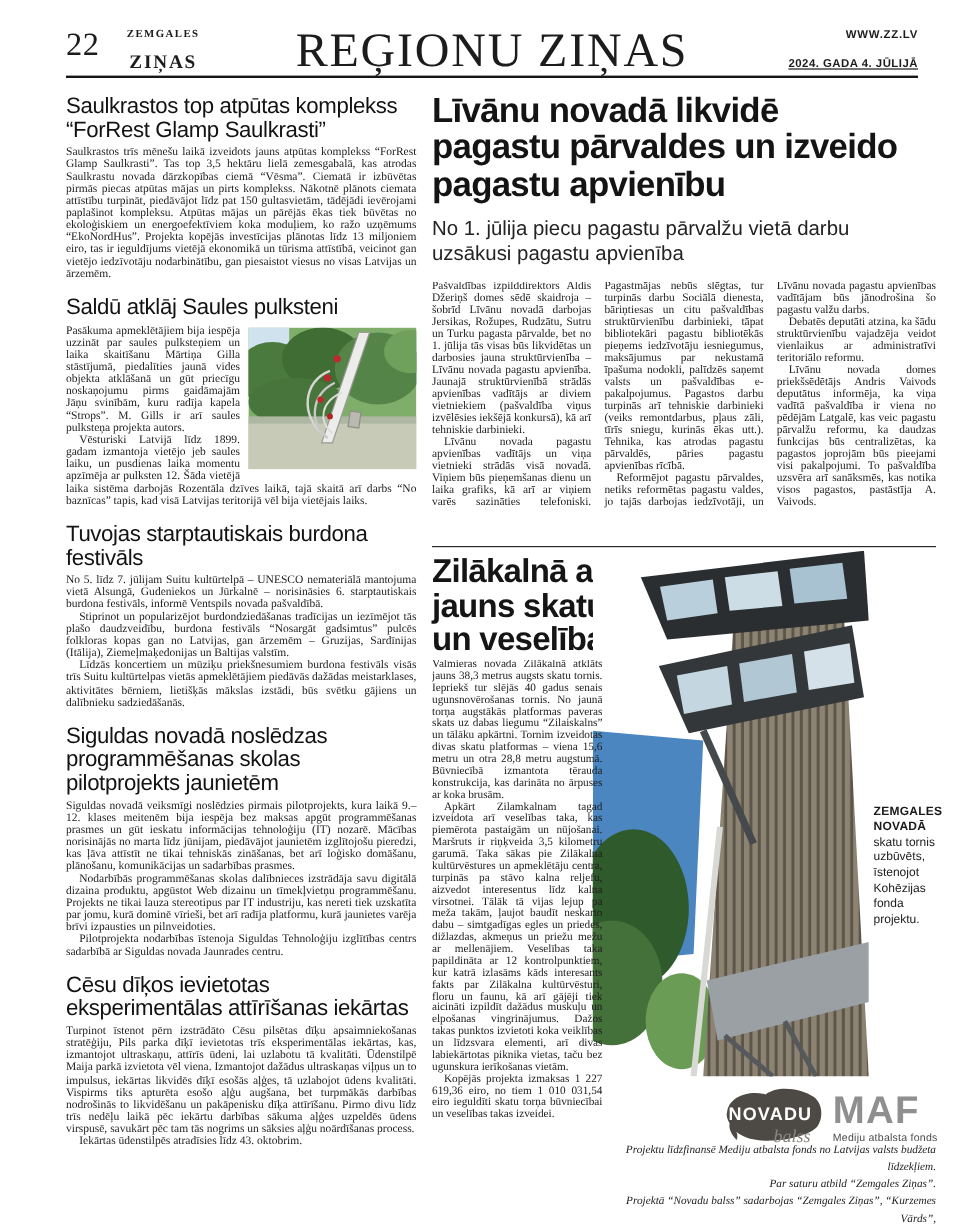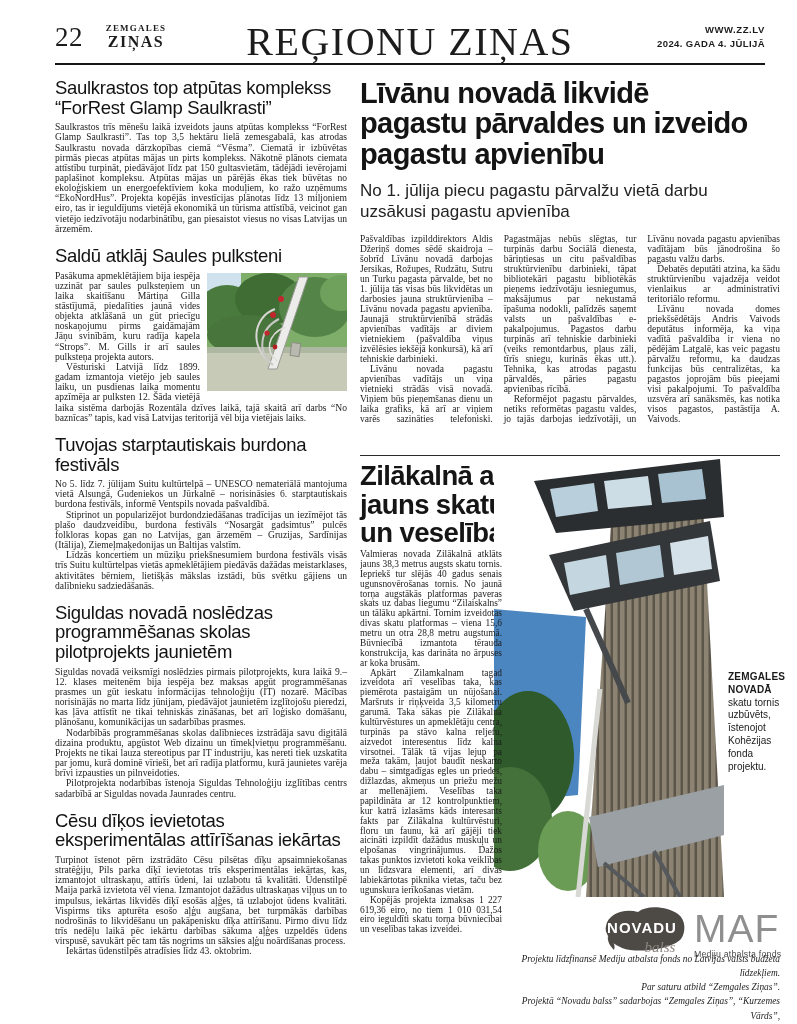--- a/index.html
+++ b/index.html
@@ -5,27 +5,27 @@
   * { margin:0; padding:0; box-sizing:border-box; }
   html,body { width:797px; height:1024px; background:#fff; overflow:hidden; }
   body { position:relative; font-family:"Liberation Serif", serif; color:#1c1c1c;
          -webkit-font-smoothing:antialiased; }
 
   
   .hdr { position:absolute; left:55px; top:16px; width:710px; height:44px; }
   .pagenum { position:absolute; left:0; top:6px; font-size:27px; letter-spacing:.5px; }
   .brand { position:absolute; left:45px; top:8px; width:72px; text-align:center; line-height:1; }
   .brand-top { font-size:9px; font-weight:bold; letter-spacing:1.2px; }
-  .brand-bottom { font-size:16px; font-weight:bold; letter-spacing:1.5px; margin-top:1px; }
+  .brand-bottom { font-size:16px; font-weight:bold; letter-spacing:1.5px; margin-top:12px; }
   .section { position:absolute; left:0; right:0; top:2px; text-align:center;
              font-size:40px; letter-spacing:1.5px; }
   .hdr-right { position:absolute; right:0; top:8px; text-align:right;
                font-family:"Liberation Sans", sans-serif; }
   .site { font-size:9.5px; font-weight:bold; letter-spacing:.6px; }
-  .date { font-size:9.5px; font-weight:bold; letter-spacing:.4px; margin-top:3px; }
+  .date { font-size:9.5px; font-weight:bold; letter-spacing:.4px; margin-top:13px;text-decoration:underline; }
   .hdr-rule { position:absolute; left:55px; top:63px; width:710px; border-top:2px solid #161616; }
 
   
   .left-col { position:absolute; left:55px; top:70px; width:292px; }
   .left-col h2 { font-family:"Liberation Sans", sans-serif; font-weight:400;
                  font-size:18.5px; line-height:1.06; letter-spacing:-0.3px;
                  color:#121212; margin:12px 0 5px; }
   .left-col article:first-child h2 { margin-top:8px; }
   .left-col p { font-size:9.6px; line-height:1.06; text-align:justify; }
   .left-col p + p { text-indent:11px; }
@@ -49,22 +49,22 @@
   .tower { position:absolute; left:134px; top:3px; width:230px; height:438px; }
   .fbody { position:absolute; left:0; top:94px; width:142px; height:468px;
            font-size:9.4px; line-height:1.05; text-align:justify; overflow:hidden; }
   .fbody p + p { text-indent:10px; }
   .fside { position:absolute; left:368px; top:215px; width:54px;
            font-family:"Liberation Sans", sans-serif; font-size:10px; line-height:1.28;
            color:#1a1a1a; }
   .fside-b { font-weight:700; letter-spacing:.2px; }
   .novadu { position:absolute; left:238px; top:446px; width:90px; height:58px; }
   .maf { position:absolute; left:334px; top:455px; width:88px; text-align:left; }
-  .maf-abbr { font-family:"Liberation Sans", sans-serif; font-size:39px; line-height:.9;
-              color:#8f8f8f; letter-spacing:1px; }
+  .maf-abbr { font-family:"Liberation Sans", sans-serif; font-size:32px; line-height:.9;
+              color:#8f8f8f; letter-spacing:1px;font-weight:bold; }
   .maf-name { font-family:"Liberation Sans", sans-serif; font-size:8.8px; color:#4a4a4a;
               margin-top:3px; letter-spacing:.2px; }
   .caption { position:absolute; left:150px; top:496px; width:270px; text-align:right;
              font-style:italic; font-size:9.4px; line-height:1.5; color:#222; }
 </style>
 </head>
 <body>
 
 <header class="hdr">
   <div class="pagenum">22</div>

